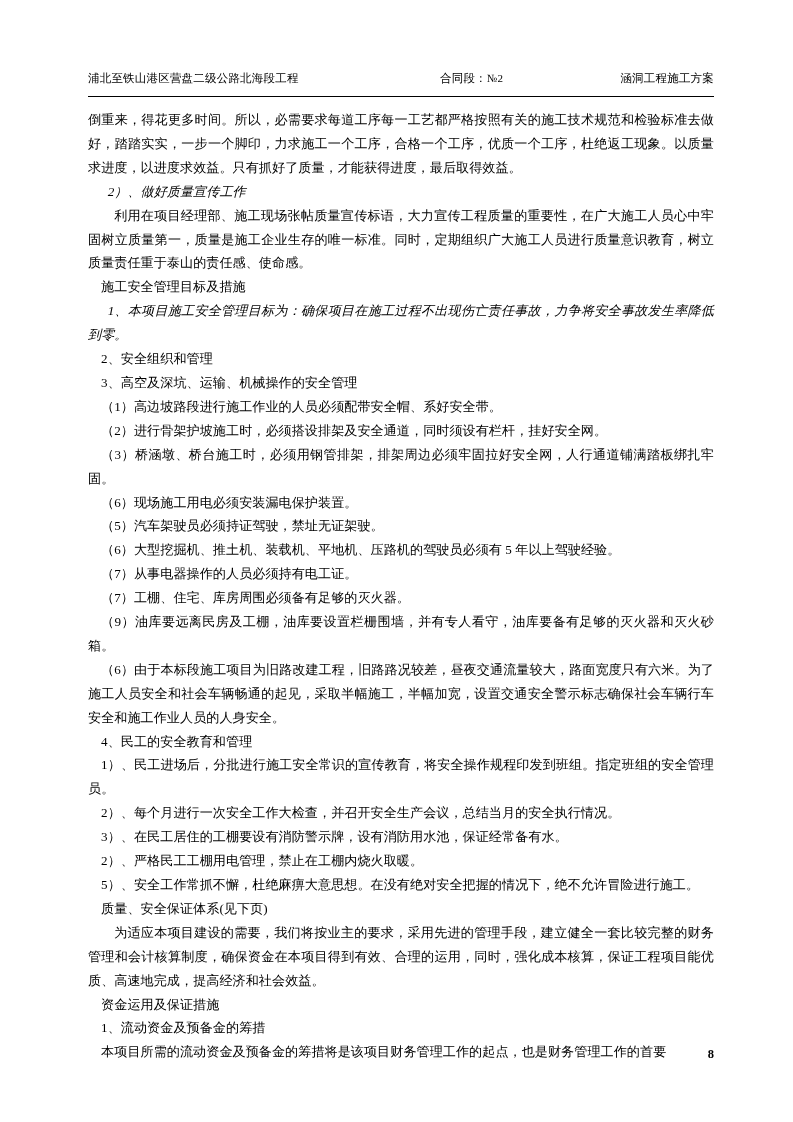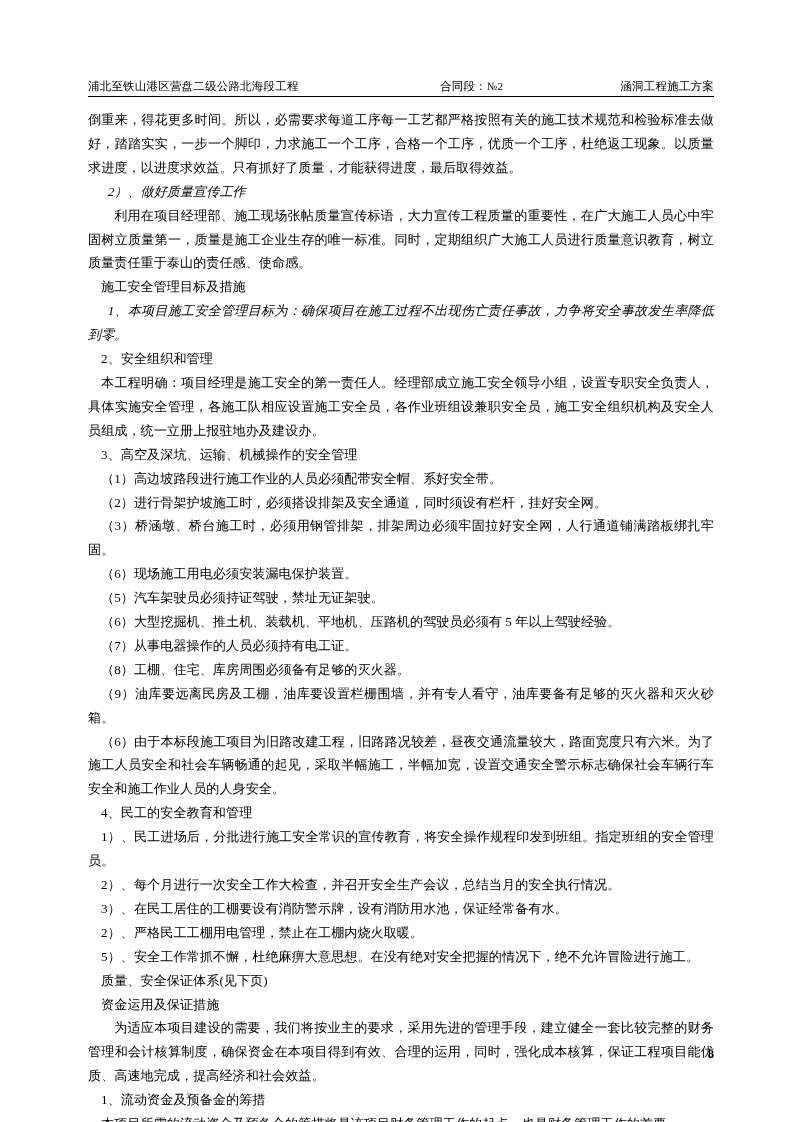--- a/index.html
+++ b/index.html
@@ -29,21 +29,21 @@
   
   .doc-header {
     position: relative;
     width: 626px;
     height: 30px;
     border-bottom: 1.2px solid #000000;
     margin-bottom: 11px;
   }
   .doc-header .hdr-cell {
     position: absolute;
-    bottom: 3px;
+    bottom: 11px;
     font-size: 11.5px;
     line-height: 14px;
     letter-spacing: 0.2px;
     white-space: nowrap;
   }
   .hdr-left  { left: 0; }
   .hdr-mid   { left: 352px; }
   .hdr-right { right: 0; }
   .hdr-mid .hdr-numero {
     font-family: "Liberation Serif", serif;
@@ -93,41 +93,40 @@
       <div class="hdr-cell hdr-right">涵洞工程施工方案</div>
     </div>
 
     <div class="body-text">
       <p class="para no-indent">倒重来，得花更多时间。所以，必需要求每道工序每一工艺都严格按照有关的施工技术规范和检验标准去做好，踏踏实实，一步一个脚印，力求施工一个工序，合格一个工序，优质一个工序，杜绝返工现象。以质量求进度，以进度求效益。只有抓好了质量，才能获得进度，最后取得效益。</p>
       <p class="para indent15">2）、做好质量宣传工作</p>
       <p class="para">利用在项目经理部、施工现场张帖质量宣传标语，大力宣传工程质量的重要性，在广大施工人员心中牢固树立质量第一，质量是施工企业生存的唯一标准。同时，定期组织广大施工人员进行质量意识教育，树立质量责任重于泰山的责任感、使命感。</p>
       <p class="para indent1">施工安全管理目标及措施</p>
       <p class="para indent15">1、本项目施工安全管理目标为：确保项目在施工过程不出现伤亡责任事故，力争将安全事故发生率降低到零。</p>
       <p class="para indent1">2、安全组织和管理</p>
-      <p class="para indent1">本工程明确：项目经理是施工安全的第一责任人。经理部成立施工安全领导小组，设置专职安全负责人，具体实施安全管理，各施工队相应设置施工安全员，各作业班组设兼职安全员，施工安全组织机构及安全人员组成，统一立册上报驻地办及建设办。</p>
       <p class="para indent1">3、高空及深坑、运输、机械操作的安全管理</p>
       <p class="para indent1">（1）高边坡路段进行施工作业的人员必须配带安全帽、系好安全带。</p>
       <p class="para indent1">（2）进行骨架护坡施工时，必须搭设排架及安全通道，同时须设有栏杆，挂好安全网。</p>
       <p class="para indent1">（3）桥涵墩、桥台施工时，必须用钢管排架，排架周边必须牢固拉好安全网，人行通道铺满踏板绑扎牢固。</p>
       <p class="para indent1">（6）现场施工用电必须安装漏电保护装置。</p>
       <p class="para indent1">（5）汽车架驶员必须持证驾驶，禁址无证架驶。</p>
       <p class="para indent1">（6）大型挖掘机、推土机、装载机、平地机、压路机的驾驶员必须有 5 年以上驾驶经验。</p>
       <p class="para indent1">（7）从事电器操作的人员必须持有电工证。</p>
-      <p class="para indent1">（8）工棚、住宅、库房周围必须备有足够的灭火器。</p>
+      <p class="para indent1">（7）工棚、住宅、库房周围必须备有足够的灭火器。</p>
       <p class="para indent1">（9）油库要远离民房及工棚，油库要设置栏栅围墙，并有专人看守，油库要备有足够的灭火器和灭火砂箱。</p>
       <p class="para indent1">（6）由于本标段施工项目为旧路改建工程，旧路路况较差，昼夜交通流量较大，路面宽度只有六米。为了施工人员安全和社会车辆畅通的起见，采取半幅施工，半幅加宽，设置交通安全警示标志确保社会车辆行车安全和施工作业人员的人身安全。</p>
       <p class="para indent1">4、民工的安全教育和管理</p>
       <p class="para indent1">1）、民工进场后，分批进行施工安全常识的宣传教育，将安全操作规程印发到班组。指定班组的安全管理员。</p>
       <p class="para indent1">2）、每个月进行一次安全工作大检查，并召开安全生产会议，总结当月的安全执行情况。</p>
       <p class="para indent1">3）、在民工居住的工棚要设有消防警示牌，设有消防用水池，保证经常备有水。</p>
       <p class="para indent1">2）、严格民工工棚用电管理，禁止在工棚内烧火取暖。</p>
       <p class="para indent1">5）、安全工作常抓不懈，杜绝麻痹大意思想。在没有绝对安全把握的情况下，绝不允许冒险进行施工。</p>
       <p class="para indent1">质量、安全保证体系(见下页)</p>
+      <p class="para">为适应本项目建设的需要，我们将按业主的要求，采用先进的管理手段，建立健全一套比较完整的财务管理和会计核算制度，确保资金在本项目得到有效、合理的运用，同时，强化成本核算，保证工程项目能优质、高速地完成，提高经济和社会效益。</p>
       <p class="para indent1">资金运用及保证措施</p>
-      <p class="para">为适应本项目建设的需要，我们将按业主的要求，采用先进的管理手段，建立健全一套比较完整的财务管理和会计核算制度，确保资金在本项目得到有效、合理的运用，同时，强化成本核算，保证工程项目能优质、高速地完成，提高经济和社会效益。</p>
       <p class="para indent1">1、流动资金及预备金的筹措</p>
       <p class="para indent1">本项目所需的流动资金及预备金的筹措将是该项目财务管理工作的起点，也是财务管理工作的首要</p>
     </div>
 
   </div>
 
   <div class="page-number">8</div>
 
 </div>
 

